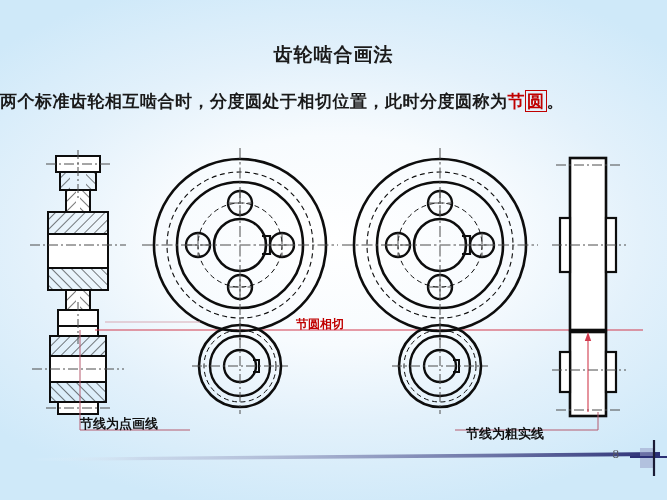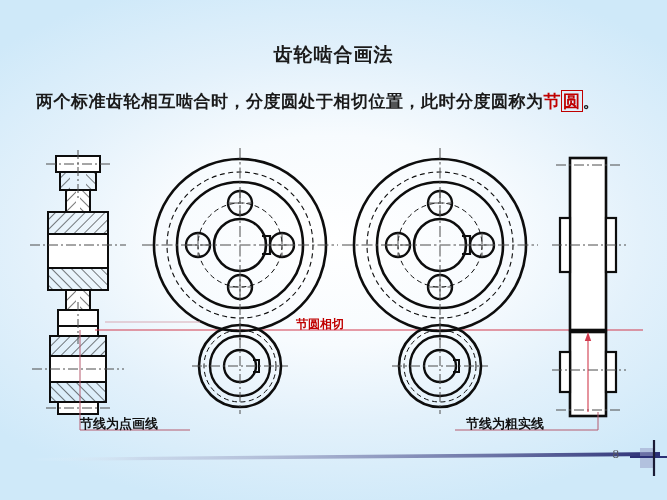--- a/index.html
+++ b/index.html
@@ -18,31 +18,30 @@
   #title{
     position:absolute;top:42px;left:0;width:667px;text-align:center;
     font-family:"DejaVu Sans","Liberation Sans",sans-serif;
     font-size:19px;font-weight:bold;color:#1a1a1a;letter-spacing:1px;
   }
   #subtitle{
     position:absolute;top:90px;left:0;width:539px;text-align:center;
     font-family:"DejaVu Sans","Liberation Sans",sans-serif;
     font-size:17px;font-weight:bold;color:#1a1a1a;letter-spacing:.5px;
     white-space:nowrap;
-    padding-left:36px;
   }
   .hl-red{color:#c00000;}
   .hl-boxed{color:#c00000;border:1.5px solid #c00000;padding:0 1px;}
   .note{
     position:absolute;
     font-family:"DejaVu Sans","Liberation Sans",sans-serif;
     font-size:13px;font-weight:bold;color:#111;white-space:nowrap;
   }
   #note-left{left:80px;top:415px;}
-  #note-right{left:466px;top:415px;font-family:Liberation Mono, monospace;}
+  #note-right{left:466px;top:425px;font-family:Liberation Mono, monospace;}
   #note-tangent{
     position:absolute;left:296px;top:316px;
     font-family:"DejaVu Sans","Liberation Sans",sans-serif;
     font-size:12px;font-weight:bold;color:#c00000;white-space:nowrap;text-align:right;
   }
   #page-num{
     position:absolute;right:48px;bottom:38px;
     font-family:"Liberation Serif","DejaVu Serif",serif;
     font-size:13px;color:#55555f;
   }

